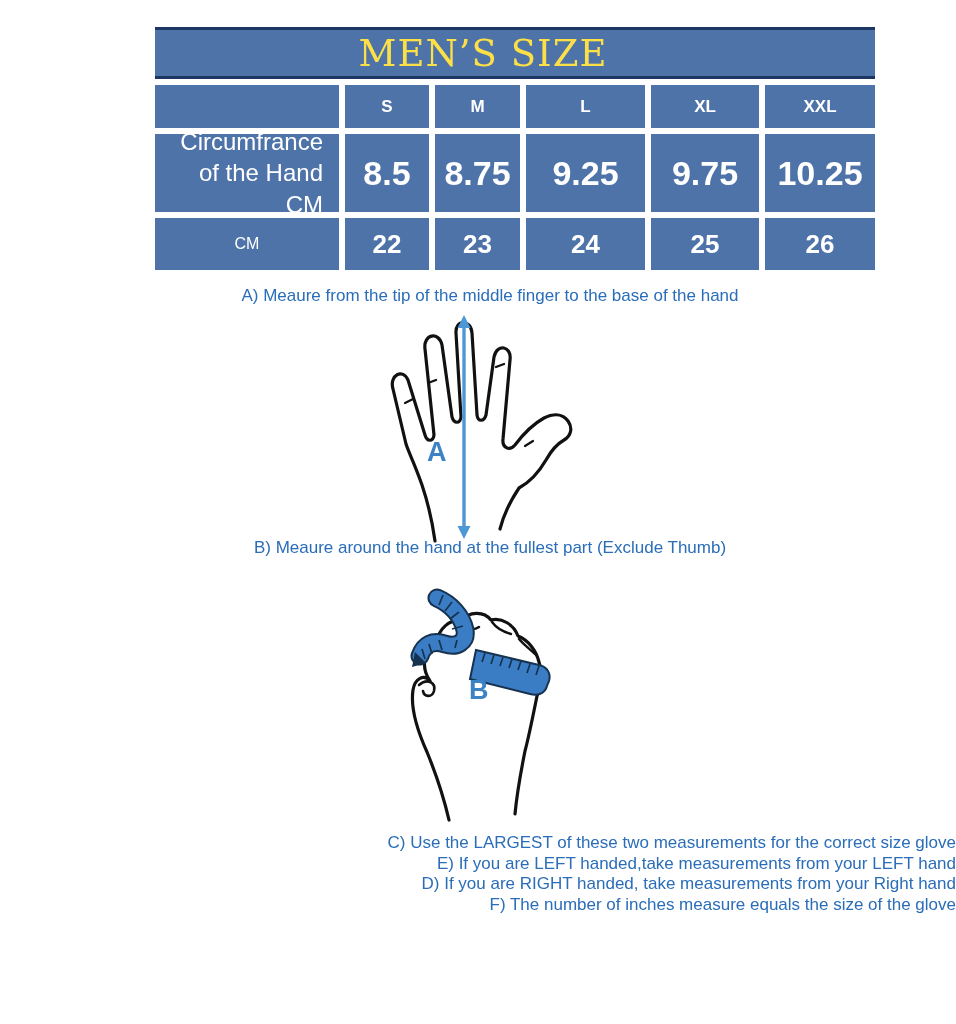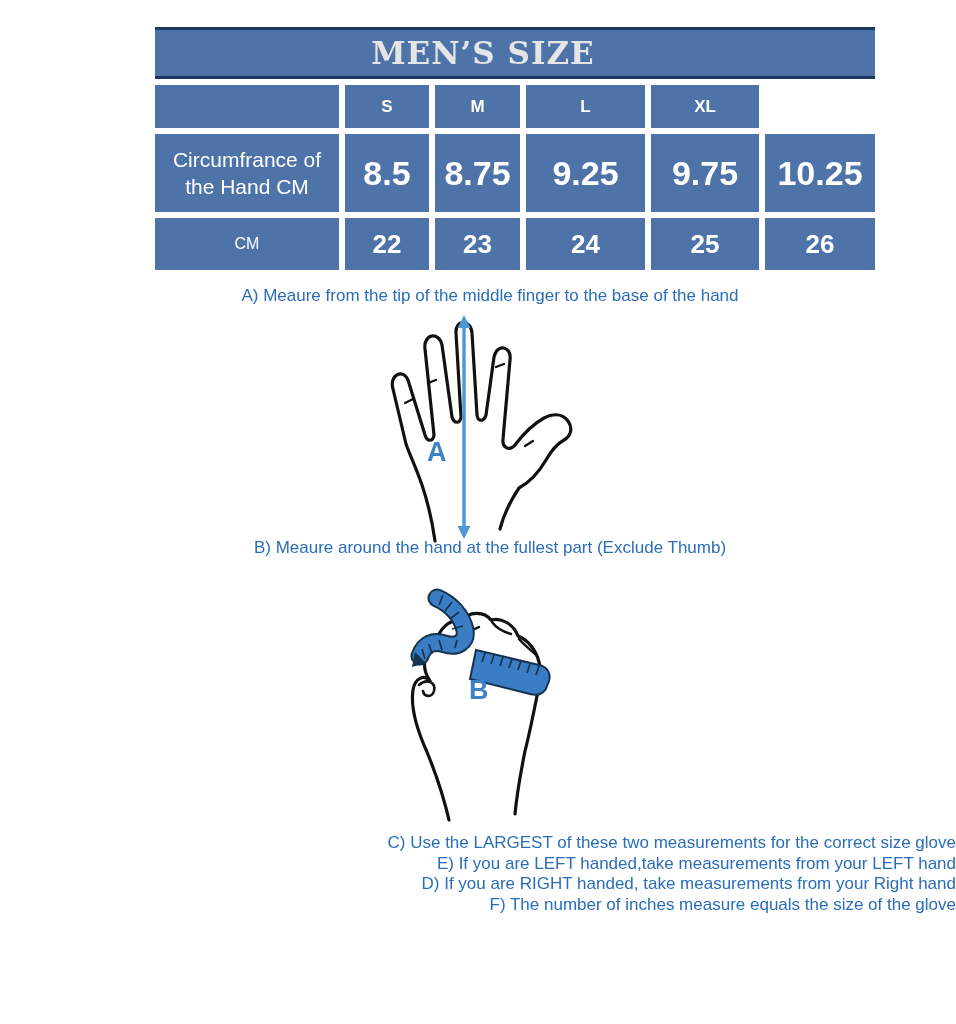--- a/index.html
+++ b/index.html
@@ -6,37 +6,37 @@
   .page {
     position:relative; width:956px; height:1024px; background:#ffffff;
     font-family:"Liberation Sans", sans-serif; overflow:hidden;
   }
   
   .size-table { position:absolute; left:155px; top:27px; width:720px; }
   .table-title {
     height:46px; background:#4e73a8;
     border-top:3px solid #1d3765; border-bottom:3px solid #1d3765;
     box-sizing:content-box;
-    color:#e5e5e5; display:flex; align-items:center; justify-content:center;
+    color:#fde047; display:flex; align-items:center; justify-content:center;
     padding-right:64px;
-    font-family:"DejaVu Serif", serif; font-weight:bold; font-size:31px; letter-spacing:1px;
+    font-family:"DejaVu Serif", serif; font-weight:normal; font-size:37px; letter-spacing:1px;
   }
   .trow {
     display:grid; grid-template-columns:184px 84px 85px 119px 108px 110px;
     column-gap:6px; margin-top:6px;
   }
   .cell {
     background:#4e73a8; color:#ffffff;
     display:flex; align-items:center; justify-content:center; text-align:center;
   }
   .row-sizes .cell { height:43px; font-weight:bold; font-size:17px; }
   .row-circ  .cell { height:78px; font-weight:bold; font-size:34px; }
   .row-circ  .label-cell {
-    font-weight:normal; font-size:21px; justify-content:flex-start;
-    text-align:center; padding:0 16px; box-sizing:border-box; line-height:1.3;
+    font-weight:normal; font-size:24px; justify-content:flex-start;
+    text-align:right; padding:0 16px; box-sizing:border-box; line-height:1.3;
   }
   .row-cm .cell { height:52px; font-weight:bold; font-size:26px; }
   .row-cm .label-cell { font-weight:normal; font-size:16px; }
   
   .instruction {
     position:absolute; left:0; width:956px; margin:0;
     color:#2a6db9; font-size:17px; text-align:center;padding-left:12px;
   }
   #instruction-a { top:286px; }
   #instruction-b { top:538px; }
@@ -59,20 +59,21 @@
 
   <div class="size-table">
     <div class="table-title">MEN’S SIZE</div>
 
     <div class="trow row-sizes">
       <div class="cell"></div>
       <div class="cell">S</div>
       <div class="cell">M</div>
       <div class="cell">L</div>
       <div class="cell">XL</div>
+      <div class="cell">XXL</div>
     </div>
 
     <div class="trow row-circ">
       <div class="cell label-cell">Circumfrance of the Hand CM</div>
       <div class="cell">8.5</div>
       <div class="cell">8.75</div>
       <div class="cell">9.25</div>
       <div class="cell">9.75</div>
       <div class="cell">10.25</div>
     </div>

